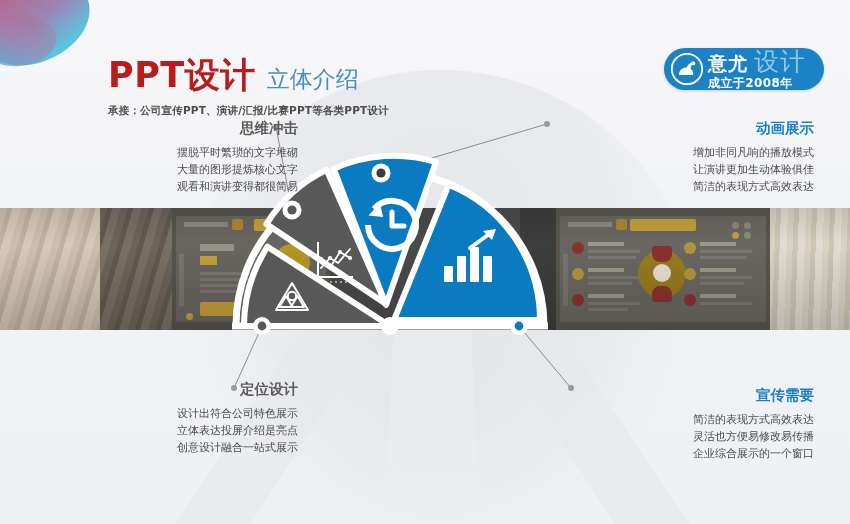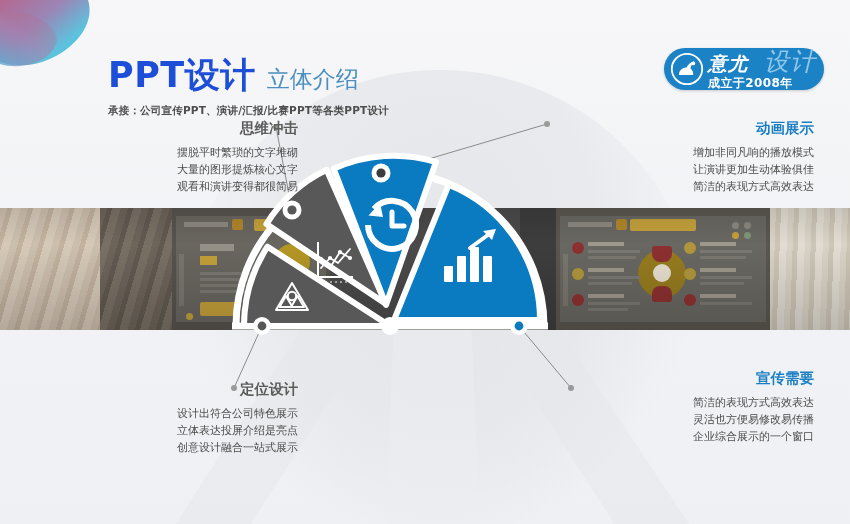--- a/index.html
+++ b/index.html
@@ -53,51 +53,51 @@
   .mini .chip{position:absolute;height:14px;border-radius:2px;}
   .mini .vtxt{position:absolute;left:3px;top:38px;width:5px;height:52px;background:#7b7870;}
   .mini .shield{position:absolute;background:#8f2f2f;}
 
   
   .blob{position:absolute;left:-24px;top:-34px;width:150px;height:106px;}
 
   
   .hdr-wrap{position:absolute;left:108px;top:44px;}
   .title-row{display:flex;align-items:baseline;gap:11px;}
-  .title-main{font-size:35px;font-weight:bold;color:#1d4ed8;letter-spacing:.5px;line-height:1;}
+  .title-main{font-size:35px;font-weight:bold;color:#b91c1c;letter-spacing:.5px;line-height:1;}
   .title-sub{font-size:23px;color:#4a8fbe;font-weight:normal;line-height:1;margin-top:24px;}
   .tagline{margin-top:11px;font-size:10.5px;color:#4d4d4d;letter-spacing:.2px;font-weight:bold;}
 
   
   .logo-badge{
     position:absolute;left:664px;top:48px;width:160px;height:42px;
     background:#1b82c6;border-radius:21px;
     box-shadow:0 1px 3px rgba(0,0,0,.18);
     display:flex;align-items:center;
   }
   .logo-mark{margin-left:6px;flex:0 0 auto;}
   .logo-texts{margin-left:4px;line-height:1;}
-  .logo-line1{display:flex;align-items:baseline;gap:16px;font-style:italic;}
+  .logo-line1{display:flex;align-items:baseline;gap:6px;}
   .logo-cn{font-size:19px;font-weight:bold;color:#ffffff;letter-spacing:1px;}
   .logo-cn2{font-size:25px;color:#8fc6e9;letter-spacing:1px;}
   .logo-line2{margin-top:3px;font-size:12px;font-weight:bold;color:#ffffff;letter-spacing:.4px;}
 
   
   .callout{position:absolute;width:236px;}
   .callout .c-title{font-size:14.5px;font-weight:bold;line-height:1.2;}
   .callout .c-body{margin-top:7px;font-size:11px;line-height:1.55;color:#4b4b4b;}
   .c-gray .c-title{color:#5b5b5b;}
   .c-blue .c-title{color:#1b7fc4;}
   .align-r{text-align:right;}
   .align-l{text-align:right;}
 
   .co-tl{left:62px;top:120px;}
   .co-tr{left:578px;top:120px;}
   .co-bl{left:62px;top:381px;}
-  .co-br{left:578px;top:370px;}
+  .co-br{left:578px;top:387px;}
 
   
   .diagram{position:absolute;left:0;top:0;width:850px;height:524px;pointer-events:none;}
 </style>
 </head>
 <body>
 
 <div class="stage">
 
   <div class="bg-base"></div>

